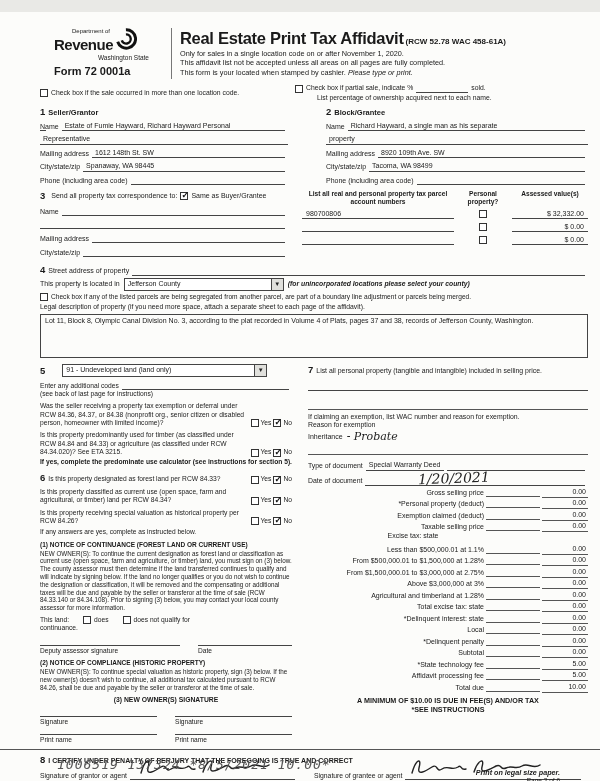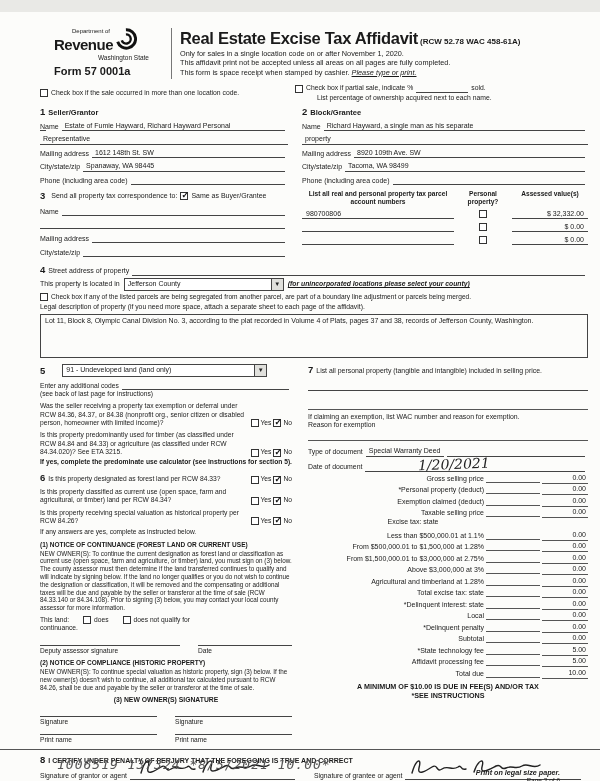--- a/index.html
+++ b/index.html
@@ -6,21 +6,21 @@
   html,body { background:#e9e9e6; }
   .page {
     width: 600px; height: 781px; margin: 12px auto; position: relative;
     background: #fcfcfa; color: #1a1a1a; overflow: hidden;
     font-family: "Liberation Sans", sans-serif; font-size: 7px; line-height: 1.25;
   }
 
   
   .row { display: flex; align-items: flex-end; }
   .bold { font-weight: bold; }
-  .it { font-style: italic; text-decoration: underline; }
+  .it { font-style: italic; }
   .cb { display:inline-block; width:8px; height:8px; border:1px solid #333; background:#fff;
         position:relative; flex:0 0 auto; vertical-align:-1px; }
   .cb.checked::after { content:"✓"; position:absolute; left:0px; top:-3px; font-size:9px; font-weight:bold; color:#111; }
   .blank { border-bottom:1px solid #444; flex:1; margin:0 3px; height:9px; }
   .uval { border-bottom:1px solid #444; padding:0 3px 0 3px; }
   .lbl { color:#222; }
   .secnum { font-weight:bold; font-size:9.5px; margin-right:3px; }
   .hand { font-family:"DejaVu Serif", serif; font-style: italic; color:#222; }
   .hr { border-bottom:1px solid #555; }
 
@@ -39,21 +39,21 @@
 
   
   .topchecks { display:flex; padding: 3px 12px 0 40px; font-size:6.8px; }
   .tc-left { width: 255px; display:flex; align-items:center; gap:3px; }
   .tc-right { flex:1; }
   .tc-r1 { display:flex; align-items:flex-end; gap:3px; }
   .pctline { width:52px; border-bottom:1px solid #444; height:8px; }
   .tc-r2 { padding-left: 22px; margin-top:1px; }
 
   
-  .sec12 { display:flex; padding: 4px 12px 0 40px; }
+  .sec12 { display:flex; padding: 4px 12px 0 40px; gap: 24px; }
   .party { width: 262px; padding-right: 14px; }
   .party + .party { width: auto; flex:1; padding-right:0; }
   .party .hrow { display:flex; align-items:flex-end; margin-top: 2.5px; min-height:11px; }
   .ptitle { font-weight:bold; font-size:7.5px; }
   .pvalue { font-size:7px; }
 
   
   .sec3 { display:flex; padding: 5px 12px 0 40px; }
   .sec3-left { width: 262px; padding-right: 14px; }
   .sec3-left .hrow { display:flex; align-items:flex-end; margin-top:3px; min-height:11px; }
@@ -121,30 +121,30 @@
           <div class="revname">Revenue</div>
         </div>
         <span>
           <svg width="24" height="22" viewBox="0 0 26 24">
             <path d="M14 2 a10 10 0 1 1 -9 13" fill="none" stroke="#111" stroke-width="3.2"></path>
             <path d="M14 7 a5 5 0 1 1 -4.5 6.5" fill="none" stroke="#111" stroke-width="2.6"></path>
           </svg>
         </span>
       </div>
       <div class="wstate">Washington State</div>
-      <div class="formno">Form 57 0001a</div>
+      <div class="formno">Form 72 0001a</div>
     </div>
     <div class="title-block">
       <div>
-        <span class="title">Real Estate Excise Tax Affidavit</span>
+        <span class="title">Real Estate Print Tax Affidavit</span>
         <span class="rcw">(RCW 52.78 WAC 458-61A)</span>
       </div>
       <div class="hline">Only for sales in a single location code on or after November 1, 2020.</div>
-      <div class="hline">This affidavit print not be accepted unless all areas on all pages are fully completed.</div>
-      <div class="hline"><span>This form is space receipt when stamped by cashier. </span><span class="it">Please type or print.</span></div>
+      <div class="hline">This affidavit list not be accepted unless all areas on all pages are fully completed.</div>
+      <div class="hline"><span>This form is your located when stamped by cashier. </span><span class="it">Please type or print.</span></div>
     </div>
   </div>
 
   <div class="topchecks">
     <div class="tc-left">
       <span class="cb"></span>
       <span>Check box if the sale occurred in more than one location code.</span>
     </div>
     <div class="tc-right">
       <div class="tc-r1">
@@ -378,20 +378,24 @@
       </div>
     </div>
 
     <div class="bright">
       <div style="font-size:6.9px"><span class="secnum">7</span><span>List all personal property (tangible and intangible) included in selling price.</span></div>
       <div class="blank" style="margin:14px 0 0 0;height:1px"></div>
       <div class="hr" style="margin-top:18px"></div>
 
       <div style="font-size:6.9px;margin-top:3px">If claiming an exemption, list WAC number and reason for exemption.</div>
       <div style="font-size:6.9px">Reason for exemption</div>
+      <div class="row" style="min-height:14px;gap:4px;align-items:center">
+        <span>Inheritance</span>
+        <span class="hand" style="font-size:11px">- Probate</span>
+      </div>
       <div class="hr" style="margin-top:10px"></div>
 
       <div class="row" style="margin-top:4px;min-height:12px">
         <span style="font-size:6.9px">Type of document</span>
         <span class="uval" style="flex:0 0 auto;margin-left:3px">Special Warranty Deed</span>
         <span class="blank"></span>
       </div>
       <div class="row" style="min-height:15px;position:relative">
         <span style="font-size:6.9px">Date of document</span>
         <span class="blank"></span>

